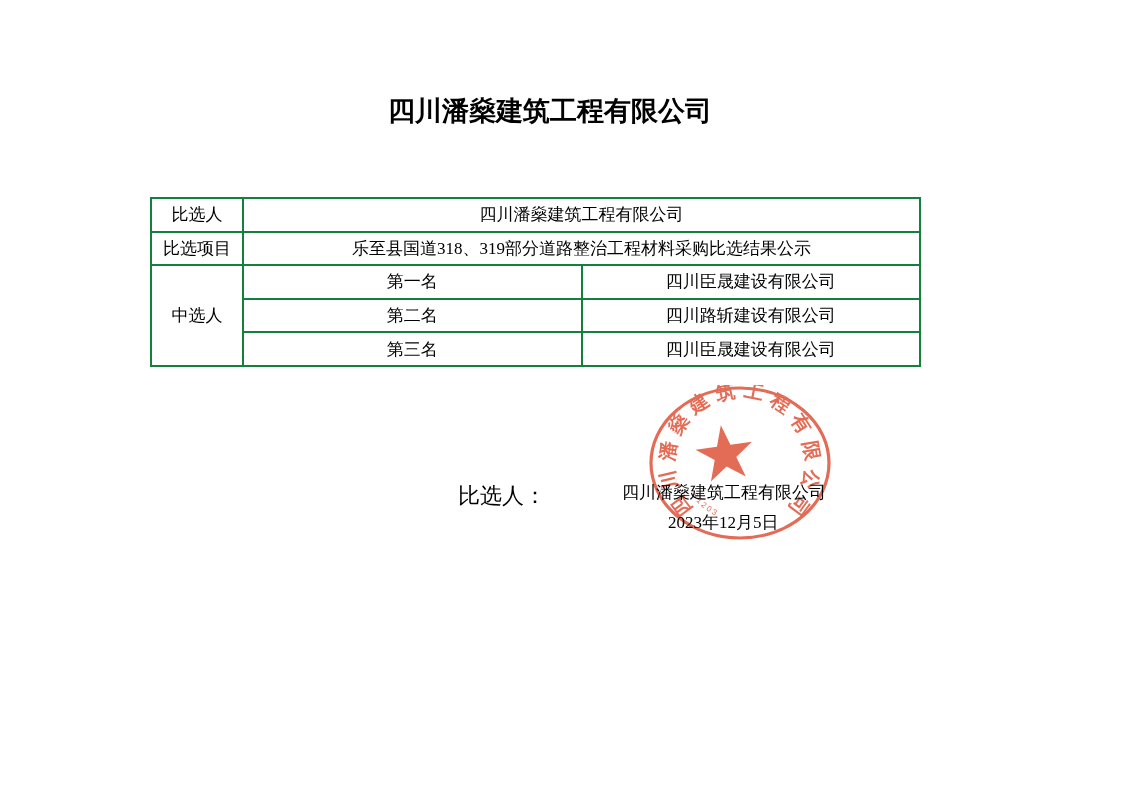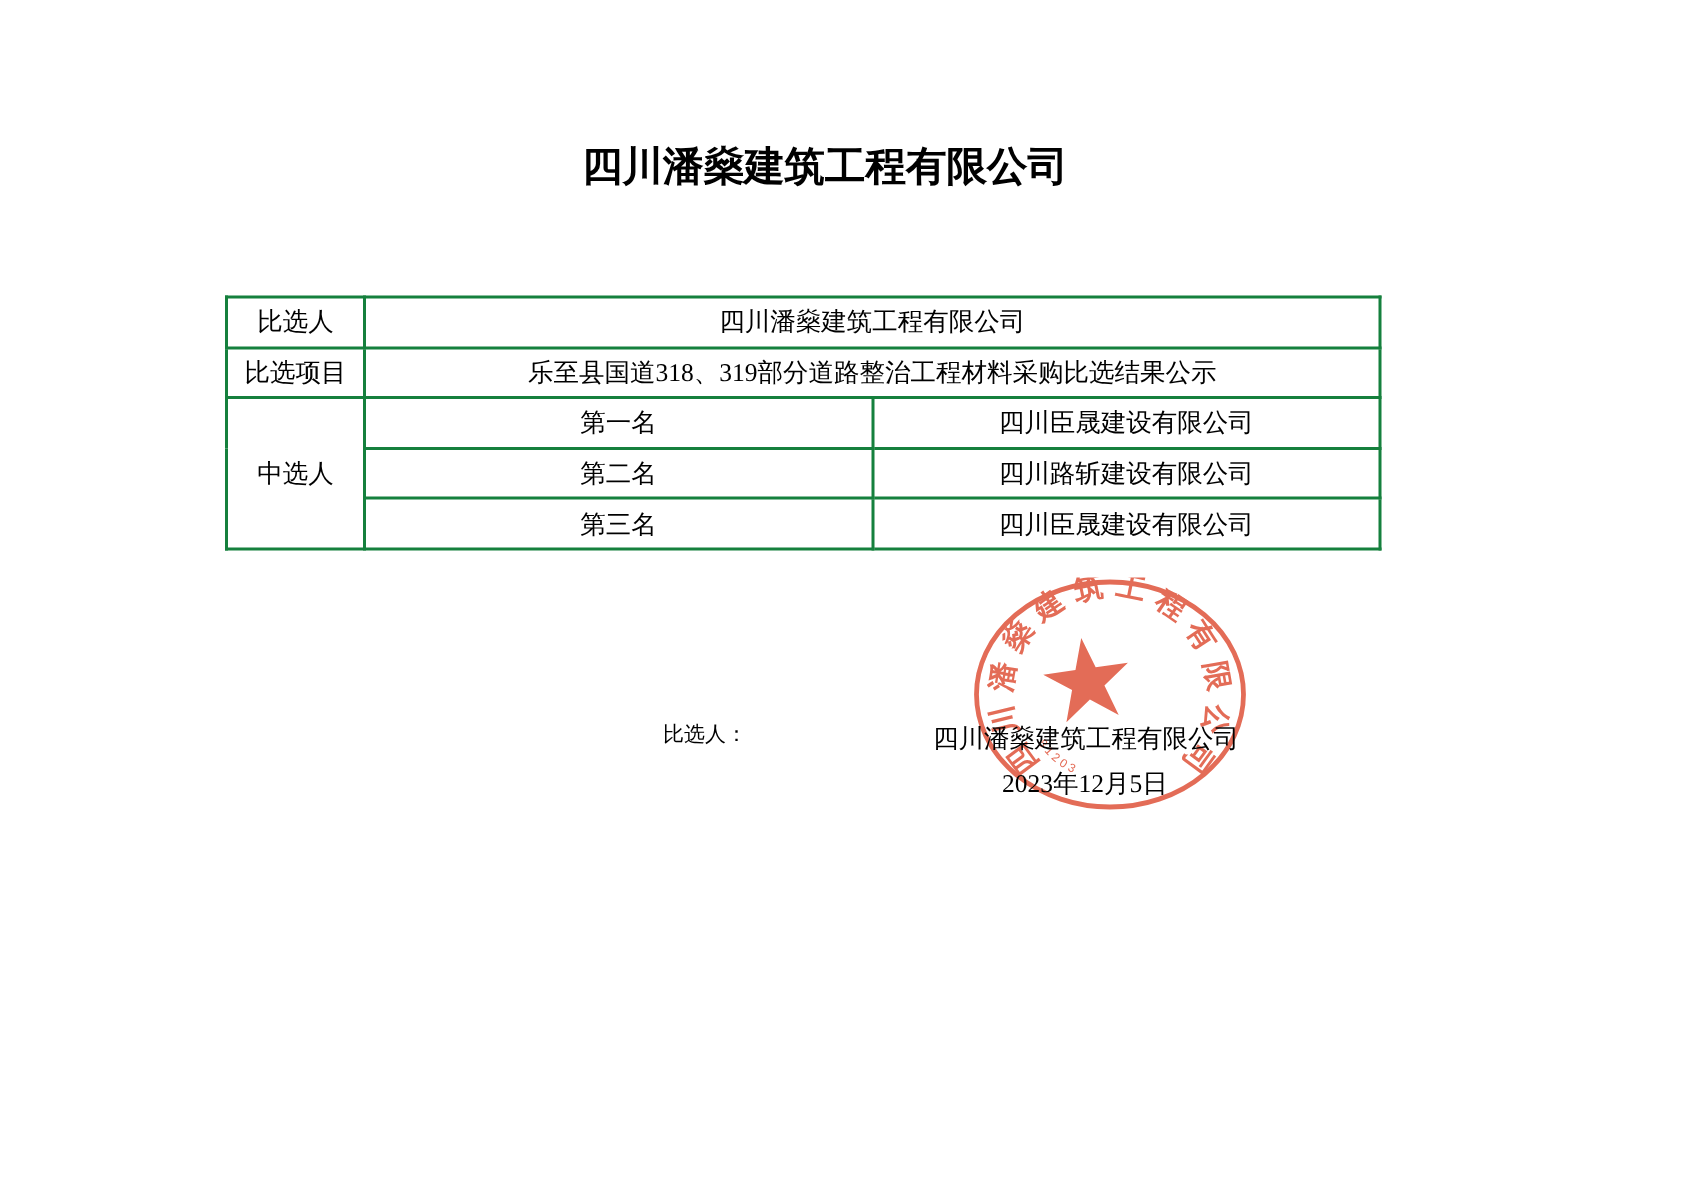--- a/index.html
+++ b/index.html
@@ -17,21 +17,21 @@
   .result-table{
     position:absolute;left:150px;top:197px;width:771px;height:170px;
     border-collapse:collapse;table-layout:fixed;
   }
   .result-table td{
     border:2px solid #15803d;text-align:center;vertical-align:middle;
     font-size:17px;padding:0;overflow:hidden;white-space:nowrap;
   }
   .col-label{width:90px;}
   .col-rank{width:85px;font-family:Liberation Serif, serif;}
-  .sig-label{position:absolute;left:442px;top:481px;font-size:14px;}
+  .sig-label{position:absolute;left:458px;top:481px;font-size:22px;}
   .sig-company{position:absolute;left:622px;top:481px;font-size:17px;white-space:nowrap;}
   .sig-date{position:absolute;left:668px;top:511px;font-size:17px;white-space:nowrap;}
   .seal{
     position:absolute;left:645px;top:385px;width:190px;height:162px;
     mix-blend-mode:multiply;opacity:0.88;color:#e0573f;
   }
   .seal svg{display:block;width:100%;height:100%;}
 </style>
 </head>
 <body>

